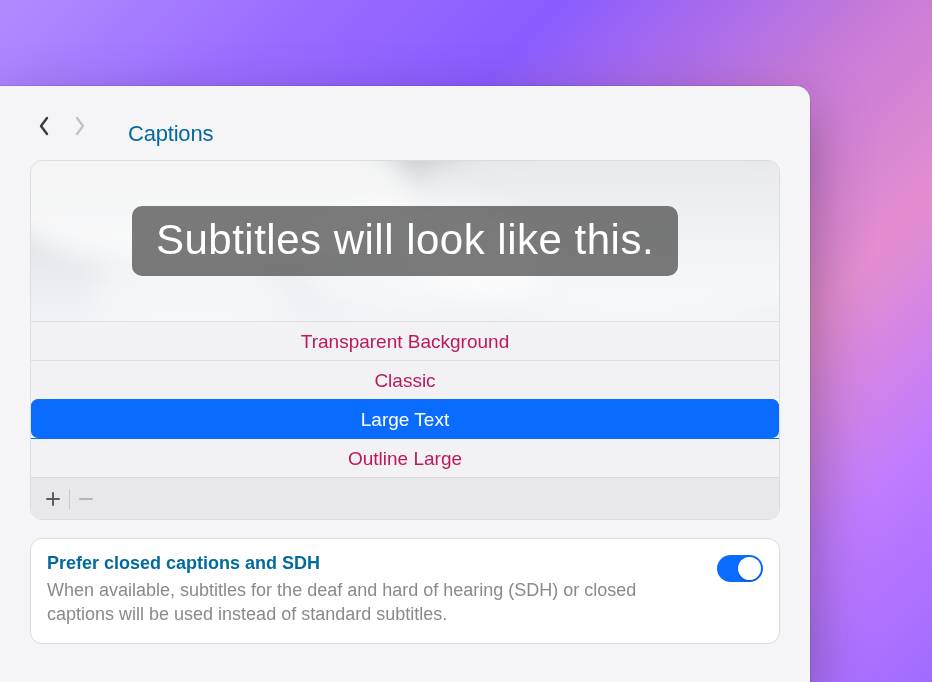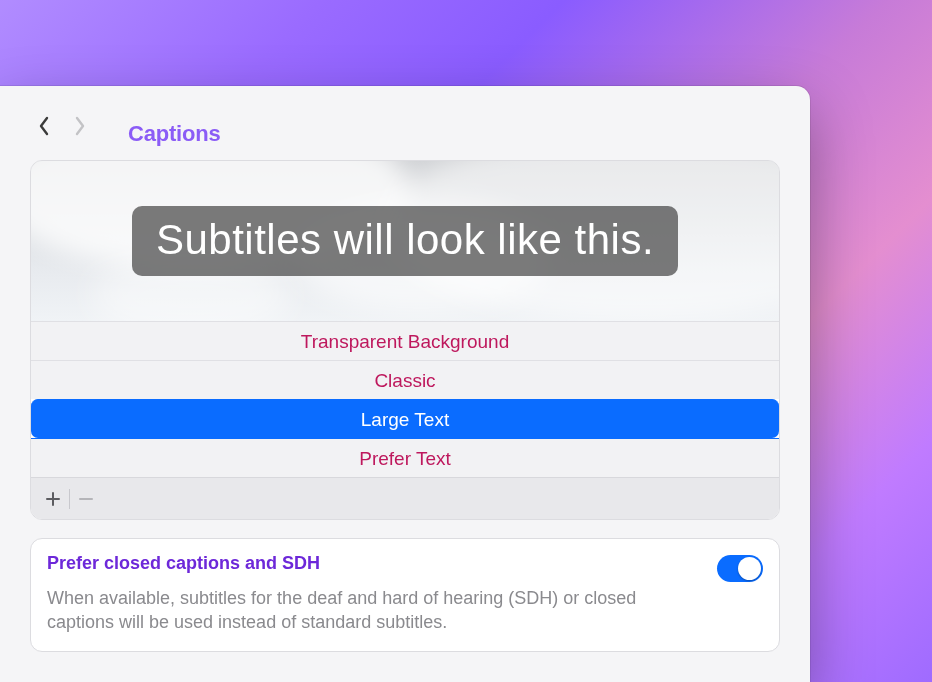--- a/index.html
+++ b/index.html
@@ -17,21 +17,21 @@
     box-shadow: 0 25px 60px rgba(0,0,0,.35), 0 0 0 1px rgba(0,0,0,.08);
     padding: 18px 30px 30px 30px;
   }
   .toolbar { display: flex; align-items: center; gap: 8px; height: 44px; }
   .nav-btn {
     width: 28px; height: 28px; display: flex; align-items: center; justify-content: center;
     color: #3b3b3b; border-radius: 6px; cursor: pointer; user-select: none;
   }
   .nav-btn.disabled { color: #c3c3c6; cursor: default; }
   .nav-btn svg { width: 14px; height: 20px; }
-  .title { font-size: 22px; font-weight: 700; color: #8b5cf6; margin-left: 26px; letter-spacing: -0.2px; margin-top: 16px; }
+  .title { font-size: 22px; font-weight: 400; color: #0369a1; margin-left: 26px; letter-spacing: -0.2px; margin-top: 16px; }
 
   .card {
     margin-top: 12px;
     background: #fff;
     border: 1px solid #dcdce0;
     border-radius: 12px;
     overflow: hidden;
     text-align: center;
   }
 
@@ -101,21 +101,21 @@
 
   .pref-card {
     margin-top: 18px;
     background: #fff;
     border: 1px solid #dcdce0;
     border-radius: 12px;
     padding: 14px 16px 16px 16px;
     display: flex; align-items: flex-start; gap: 14px;
   }
   .pref-text { flex: 1; }
-  .pref-title { font-size: 18px; font-weight: 600; color: #6d28d9; margin-bottom: 12px; }
+  .pref-title { font-size: 18px; font-weight: 600; color: #0369a1; margin-bottom: 4px; }
   .pref-desc { font-size: 18px; color: #8a8a8e; line-height: 1.35; max-width: 620px; }
 
   .switch {
     position: relative; width: 46px; height: 27px; border-radius: 27px;
     background: #0a6cff; cursor: pointer; flex-shrink: 0; margin-top: 2px;
   }
   .switch .knob {
     position: absolute; width: 23px; height: 23px; border-radius: 50%;
     background: #fff; top: 2px; right: 2px;
     box-shadow: 0 1px 2px rgba(0,0,0,.3);
@@ -145,21 +145,21 @@
   <div class="card">
     <div class="preview">
       <div class="cloud2"></div>
       <div class="cloud3"></div>
       <div class="subtitle-pill">Subtitles will look like this.</div>
     </div>
 
     <div class="style-row">Transparent Background</div>
     <div class="style-row">Classic</div>
     <div class="style-row selected">Large Text</div>
-    <div class="style-row after-selected">Prefer Text</div>
+    <div class="style-row after-selected">Outline Large</div>
 
     <div class="footer-bar">
       <div class="pm-btn">
         <svg width="16" height="16" viewBox="0 0 16 16">
           <path d="M8 2v12M2 8h12" stroke="currentColor" stroke-width="2" stroke-linecap="round"></path>
         </svg>
       </div>
       <div class="vsep"></div>
       <div class="pm-btn disabled">
         <svg width="16" height="16" viewBox="0 0 16 16">

